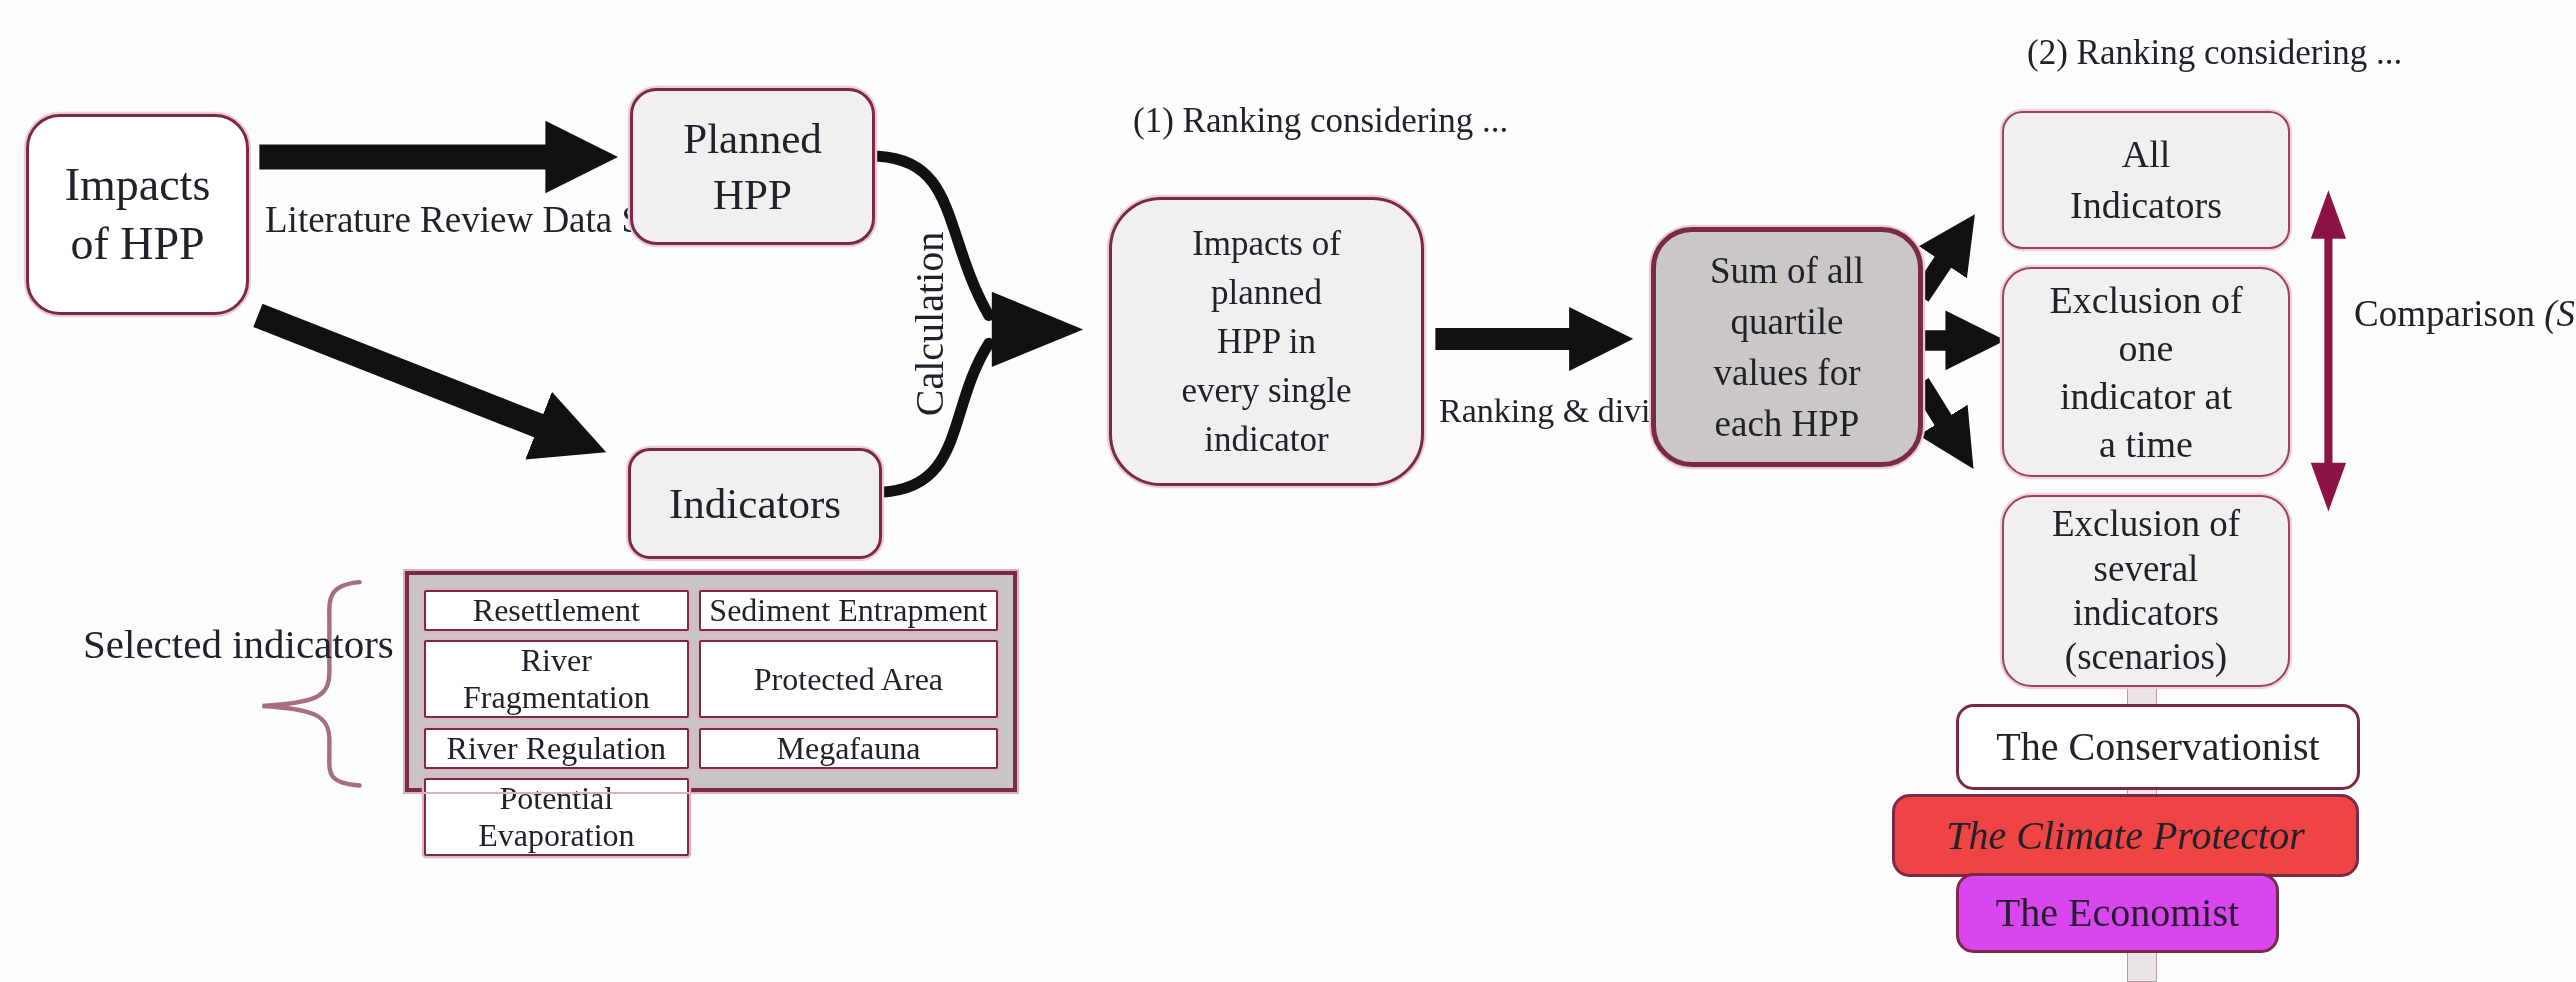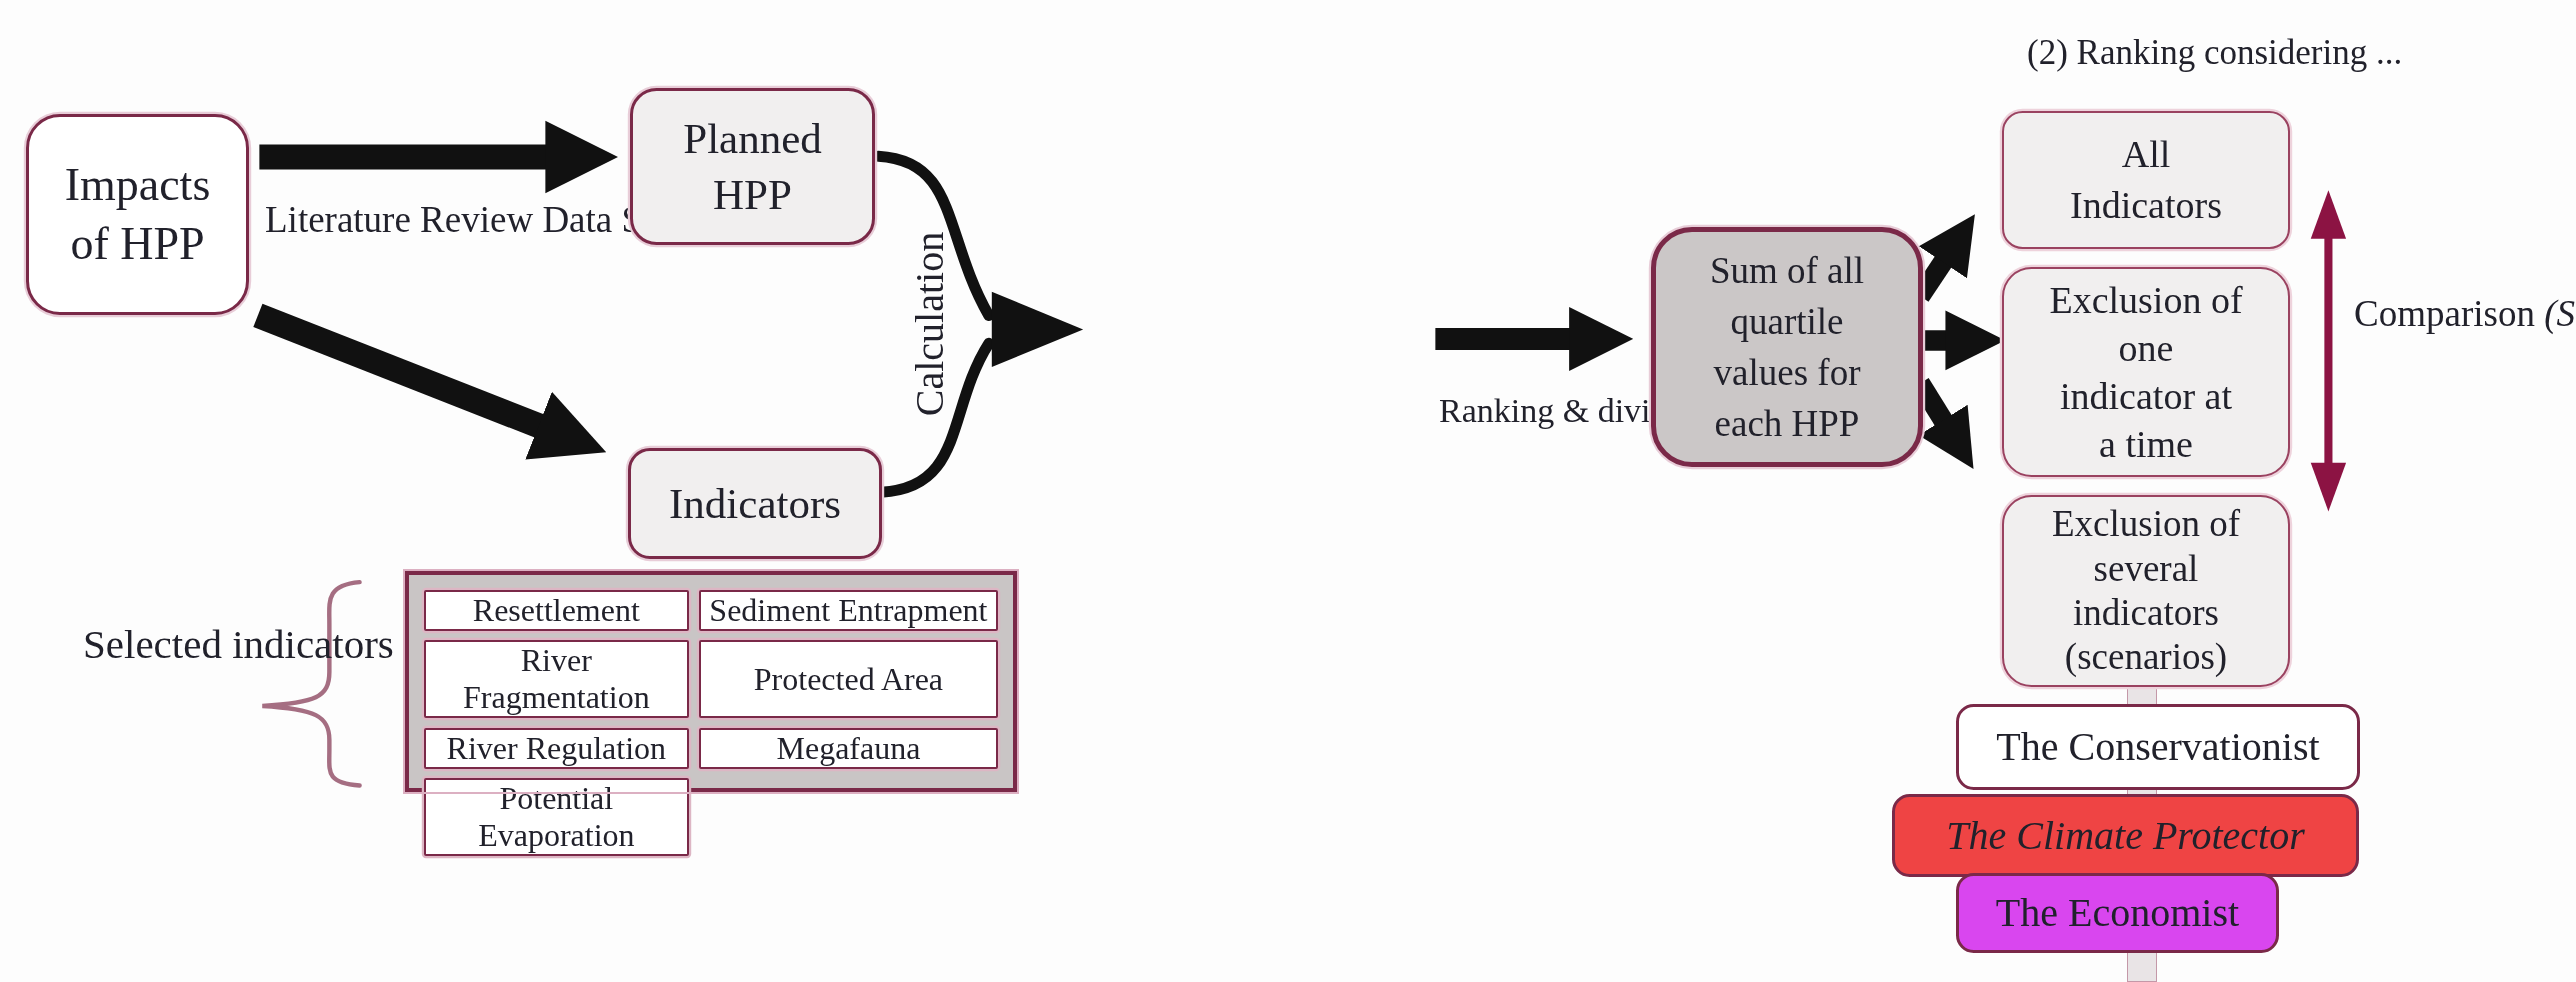--- a/index.html
+++ b/index.html
@@ -99,21 +99,32 @@
     <span class="ln">Planned</span>
     <span class="ln">HPP</span>
   </div>
 
   <div class="box b-indicators">
     <span class="ln">Indicators</span>
   </div>
 
   <div class="lbl l-calculation">Calculation</div>
 
+  <div class="lbl l-ranking1">
+    <span class="ln">(1) Ranking</span>
+    <span class="ln">considering ...</span>
+  </div>
 
+  <div class="box b-middle">
+    <span class="ln">Impacts of</span>
+    <span class="ln">planned</span>
+    <span class="ln">HPP in</span>
+    <span class="ln">every single</span>
+    <span class="ln">indicator</span>
+  </div>
 
   <div class="lbl l-quartiles">
     <span class="ln">Ranking &amp;</span>
     <span class="ln">division in</span>
     <span class="ln">quartiles</span>
   </div>
 
   <div class="box b-sum">
     <span class="ln">Sum of all</span>
     <span class="ln">quartile</span>

